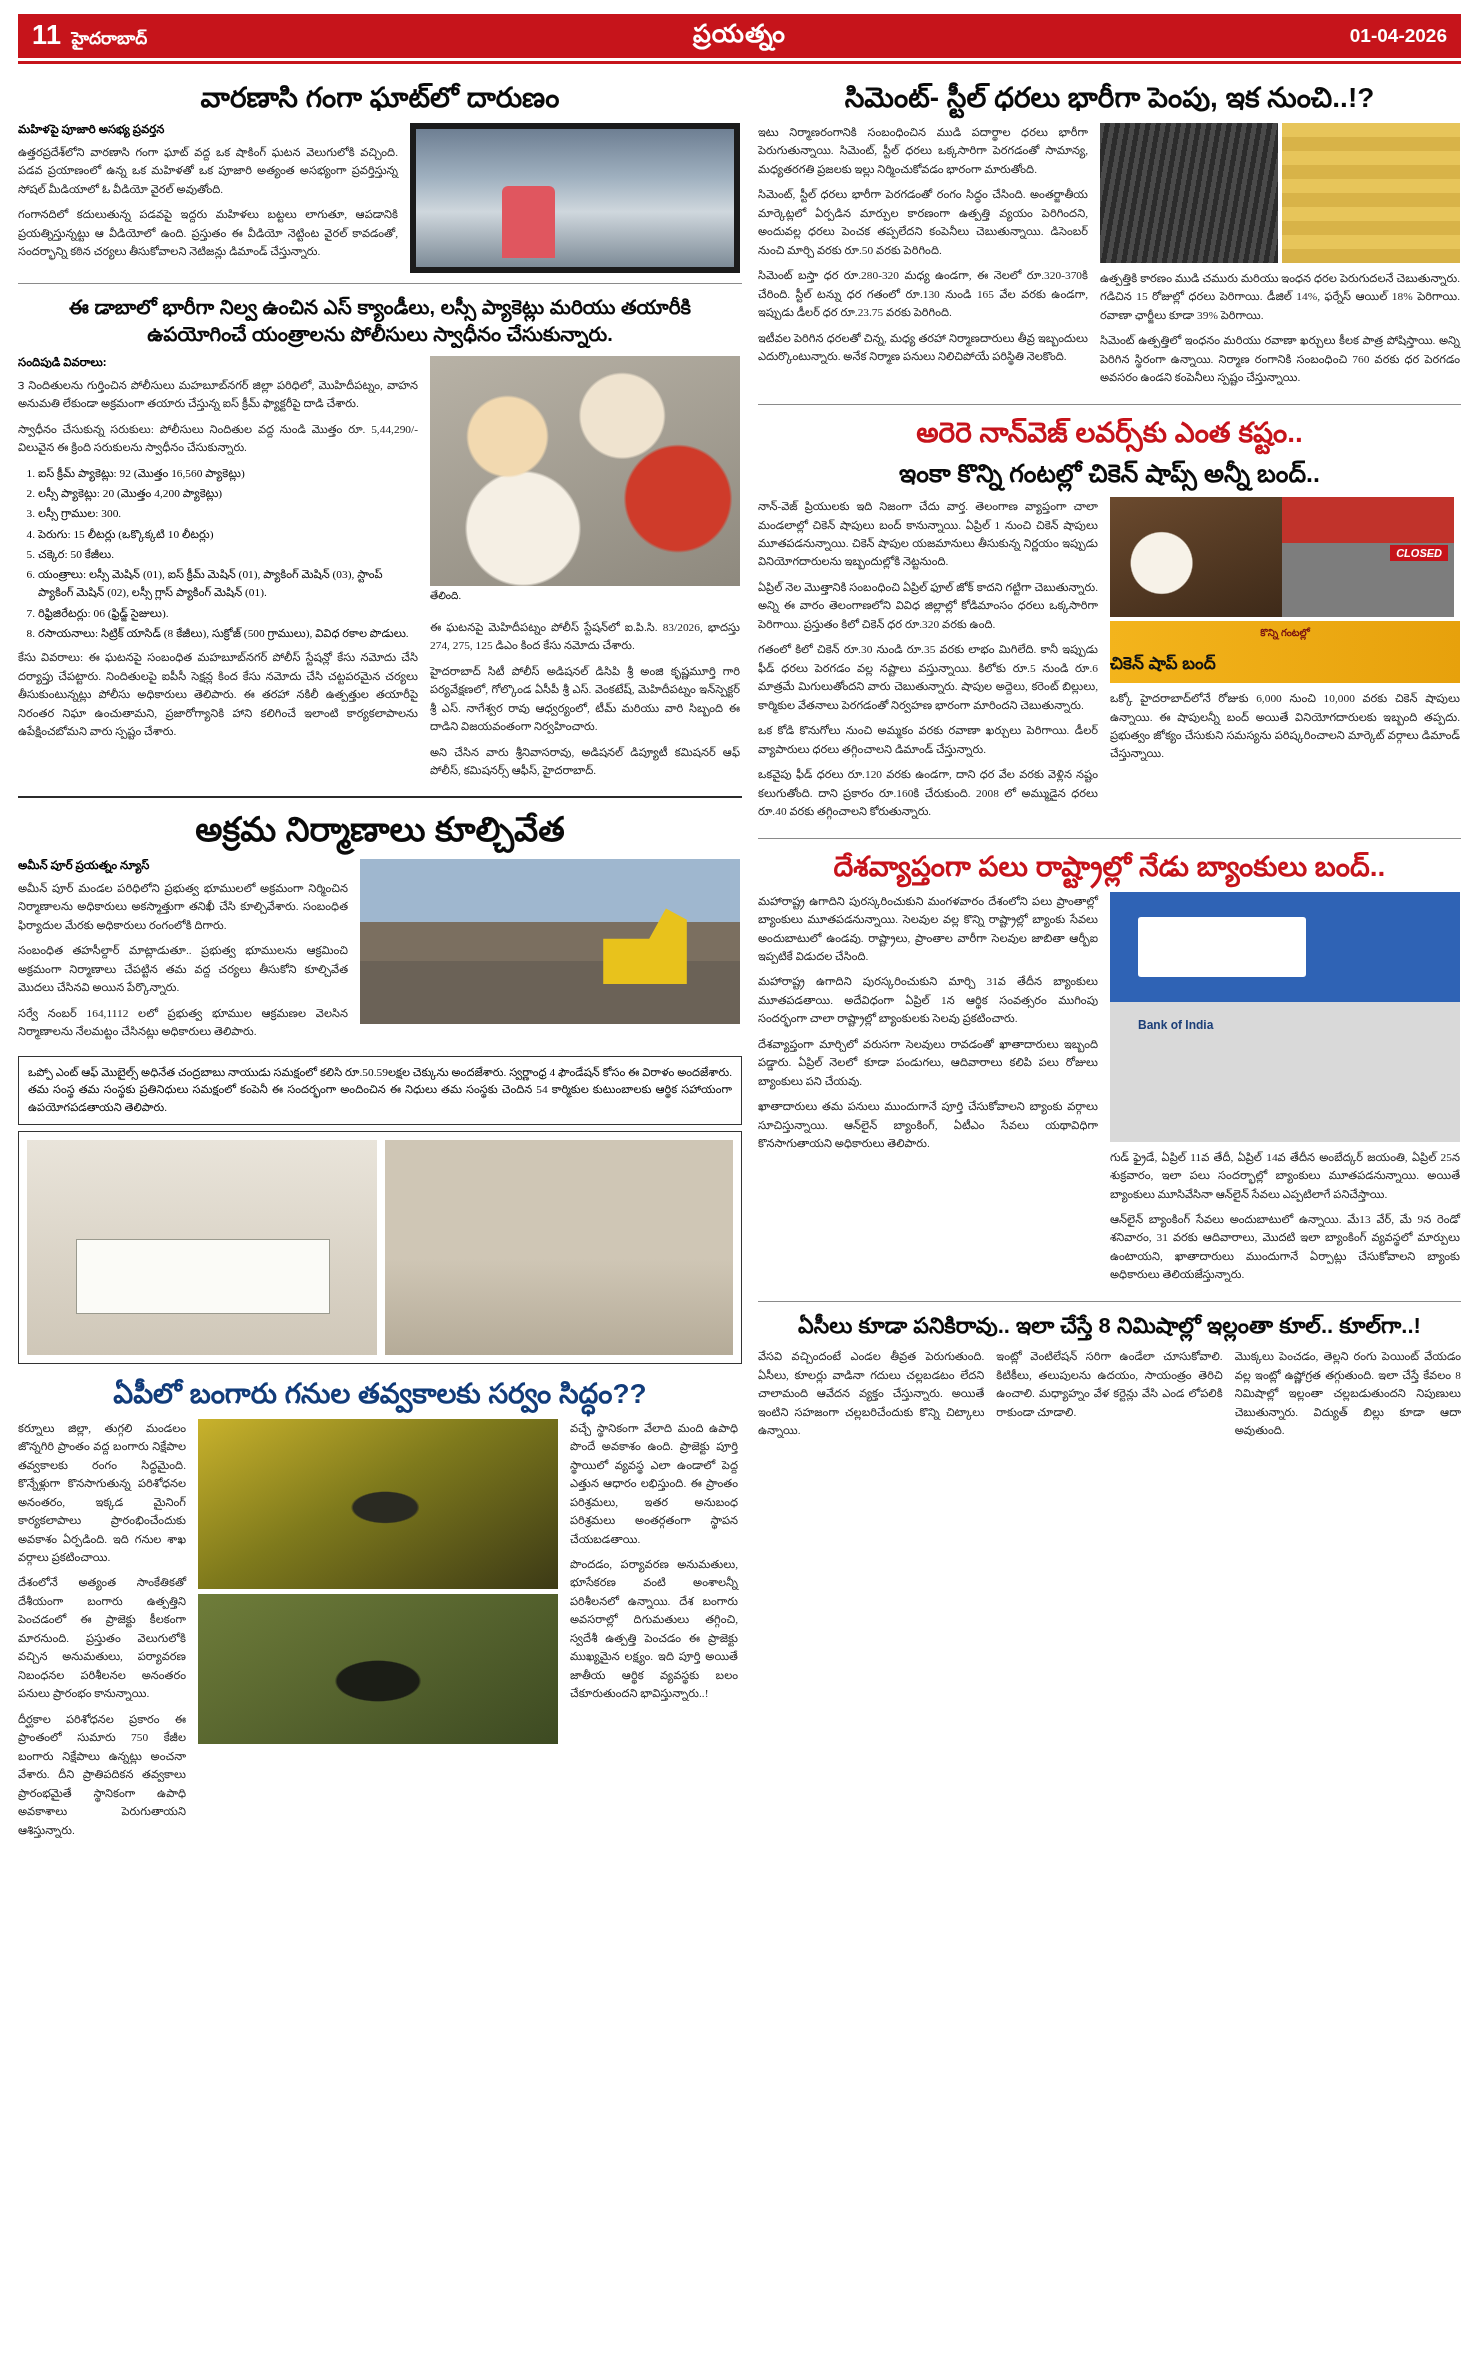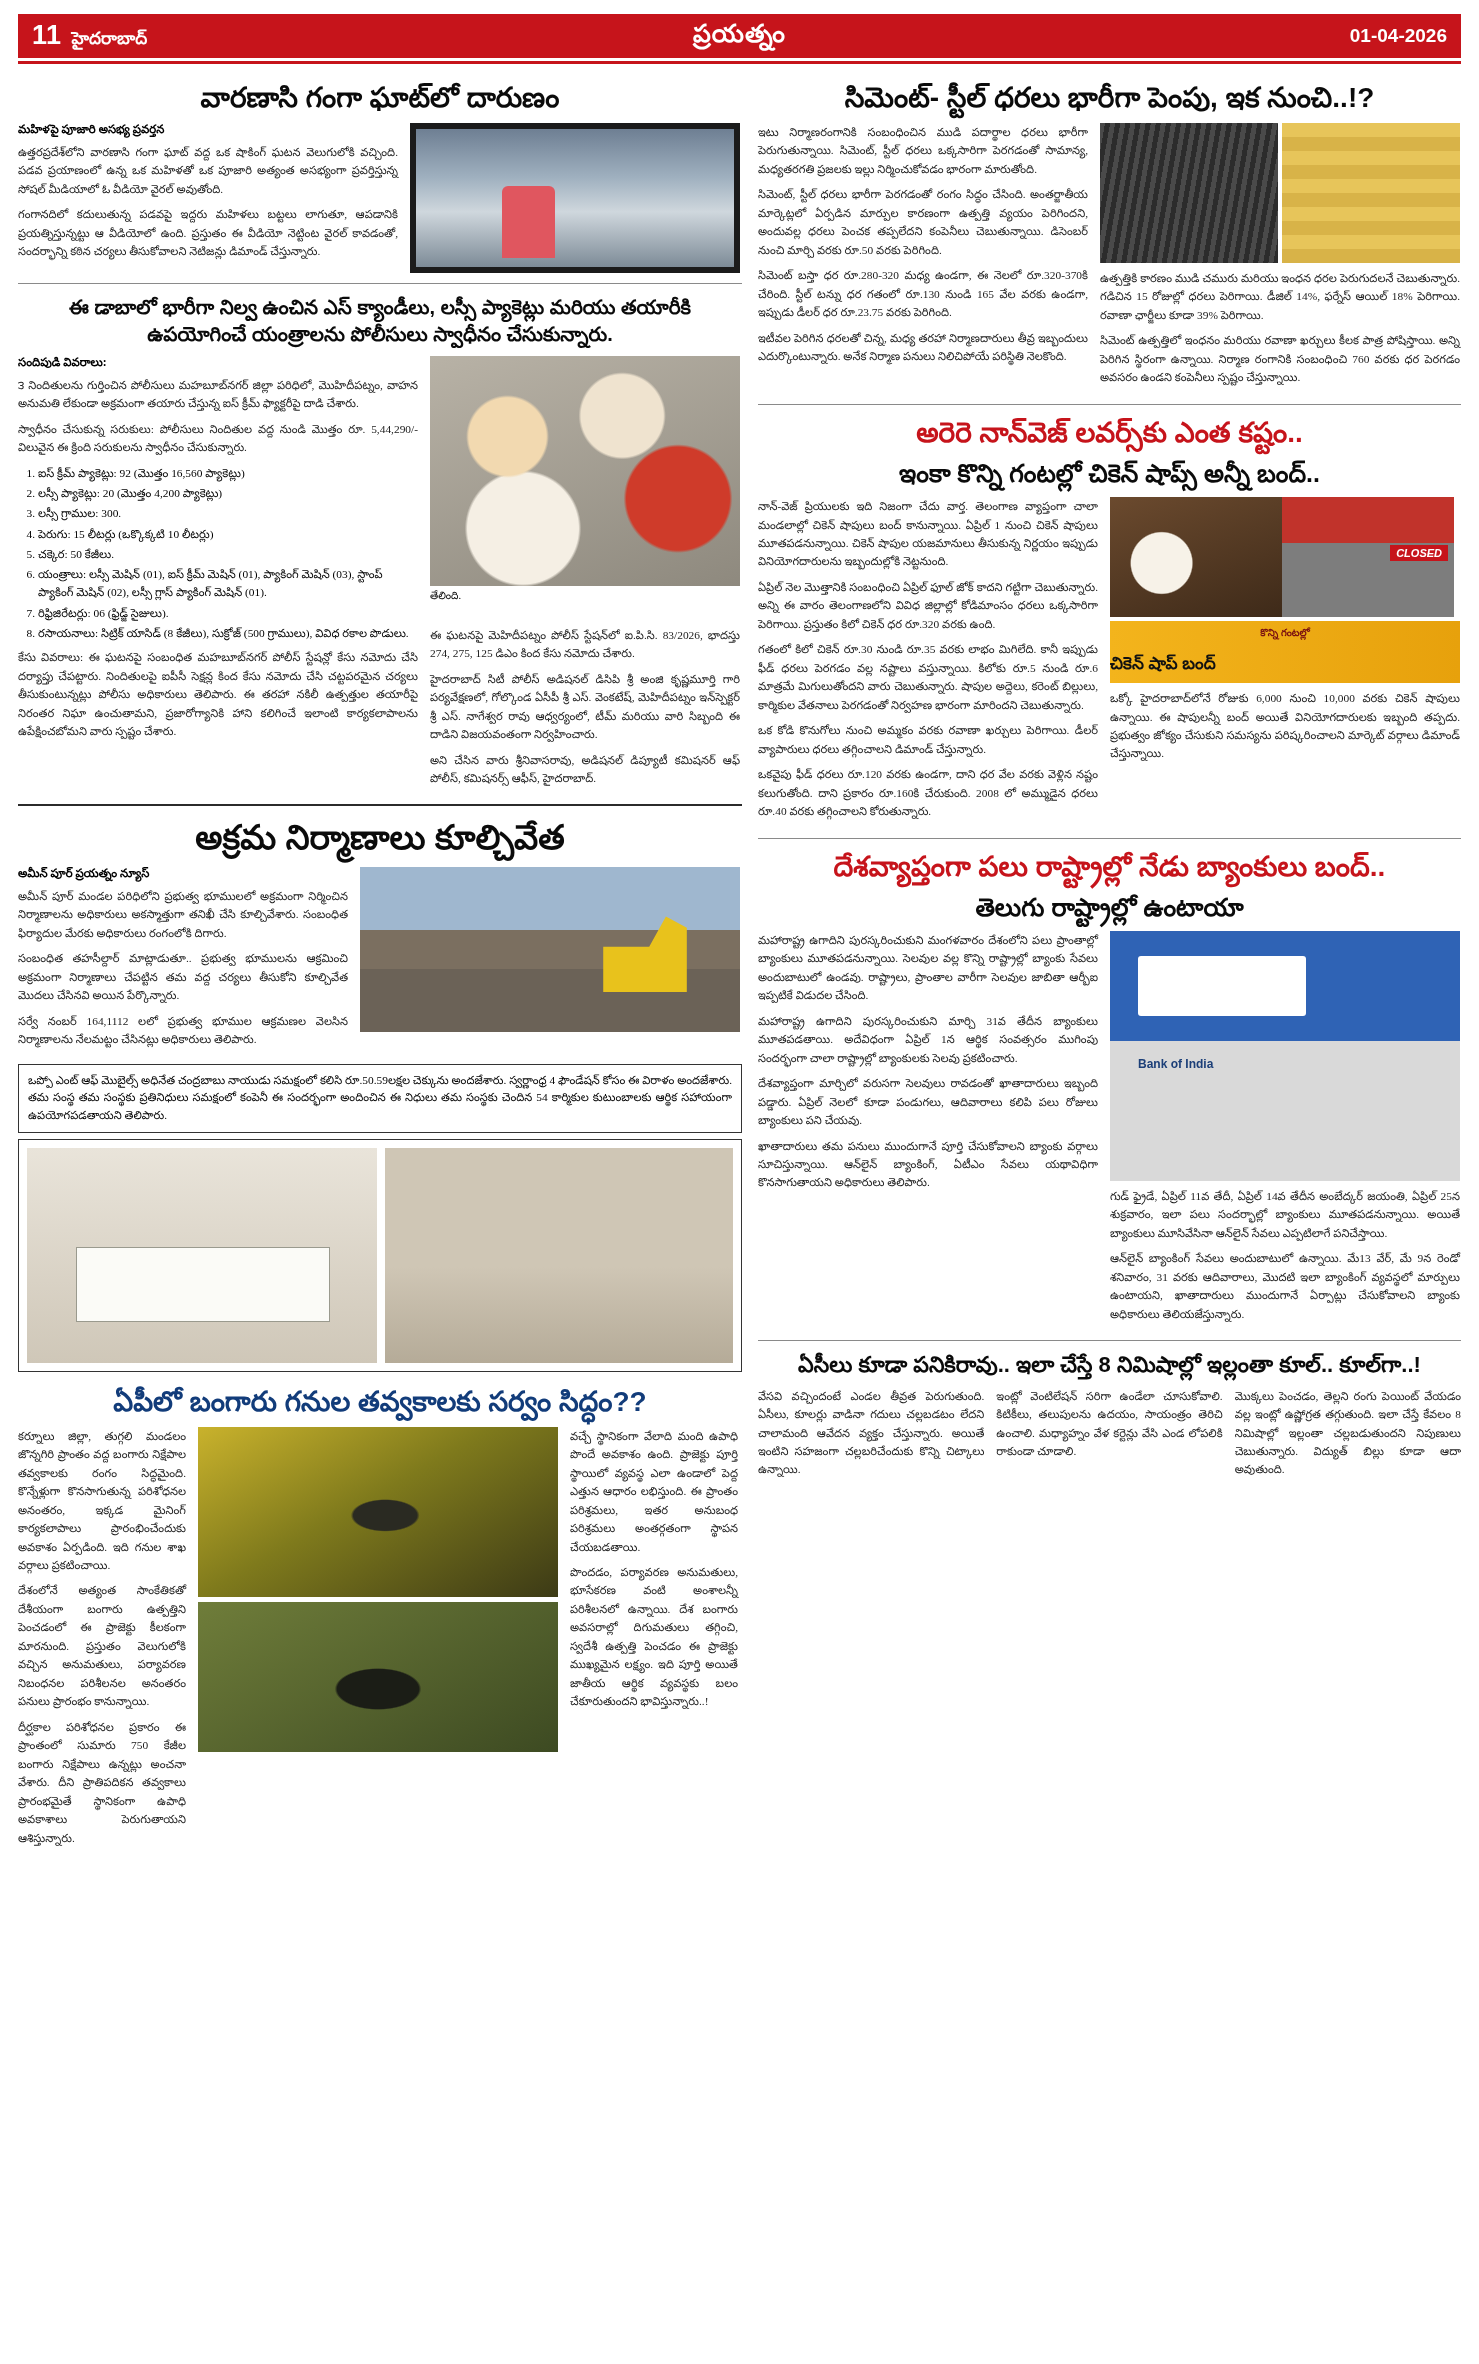--- a/index.html
+++ b/index.html
@@ -151,21 +151,21 @@
             <li>చక్కెర: 50 కేజీలు.</li>
             <li>యంత్రాలు: లస్సీ మెషిన్ (01), ఐస్ క్రీమ్ మెషిన్ (01), ప్యాకింగ్ మెషిన్ (03), స్టాంప్ ప్యాకింగ్ మెషిన్ (02), లస్సీ గ్లాస్ ప్యాకింగ్ మెషిన్ (01).</li>
             <li>రిఫ్రిజిరేటర్లు: 06 (ఫ్రిడ్జ్ సైజులు).</li>
             <li>రసాయనాలు: సిట్రిక్ యాసిడ్ (8 కేజీలు), సుక్రోజ్ (500 గ్రాములు), వివిధ రకాల పొడులు.</li>
           </ol>
           <p class="body" style="margin-top:6px;">కేసు వివరాలు: ఈ ఘటనపై సంబంధిత మహబూబ్‌నగర్ పోలీస్ స్టేషన్లో కేసు నమోదు చేసి దర్యాప్తు చేపట్టారు. నిందితులపై ఐపీసీ సెక్షన్ల కింద కేసు నమోదు చేసి చట్టపరమైన చర్యలు తీసుకుంటున్నట్లు పోలీసు అధికారులు తెలిపారు. ఈ తరహా నకిలీ ఉత్పత్తుల తయారీపై నిరంతర నిఘా ఉంచుతామని, ప్రజారోగ్యానికి హాని కలిగించే ఇలాంటి కార్యకలాపాలను ఉపేక్షించబోమని వారు స్పష్టం చేశారు.</p>
         </div>
         <div style="width:310px;">
           <div class="photo ph-food" style="height:230px;"></div>
           <div class="cap">తేలింది.</div>
-          <p class="body" style="margin-top:22px;">ఈ ఘటనపై మెహిదీపట్నం పోలీస్ స్టేషన్‌లో ఐ.పి.సి. 83/2026, భాదస్తు 274, 275, 125 డిఎం కింద కేసు నమోదు చేశారు.</p>
+          <p class="body" style="margin-top:14px;">ఈ ఘటనపై మెహిదీపట్నం పోలీస్ స్టేషన్‌లో ఐ.పి.సి. 83/2026, భాదస్తు 274, 275, 125 డిఎం కింద కేసు నమోదు చేశారు.</p>
           <p class="body">హైదరాబాద్ సిటీ పోలీస్ అడిషనల్ డిసిపి శ్రీ అంజి కృష్ణమూర్తి గారి పర్యవేక్షణలో, గోల్కొండ ఏసీపీ శ్రీ ఎస్. వెంకటేష్, మెహిదీపట్నం ఇన్‌స్పెక్టర్ శ్రీ ఎస్. నాగేశ్వర రావు ఆధ్వర్యంలో, టీమ్ మరియు వారి సిబ్బంది ఈ దాడిని విజయవంతంగా నిర్వహించారు.</p>
           <p class="body">అని చేసిన వారు శ్రీనివాసరావు, అడిషనల్ డిప్యూటీ కమిషనర్ ఆఫ్ పోలీస్, కమిషనర్స్ ఆఫీస్, హైదరాబాద్.</p>
         </div>
       </div>
 
       <hr class="hr-thick">
 
       <h2 class="head big">అక్రమ నిర్మాణాలు కూల్చివేత</h2>
       <div class="flow">
         <div style="width:330px;">
@@ -246,21 +246,20 @@
             <div style="position:absolute;left:0;right:0;top:6px;text-align:center;font-size:10px;font-weight:bold;color:#7a1111;">కొన్ని గంటల్లో</div>
             <div style="position:absolute;left:0;right:0;bottom:6px;text-align:left;font-size:17px;font-weight:bold;color:#111;">చికెన్ షాప్ బంద్</div>
           </div>
           <p class="body" style="margin-top:6px;">ఒక్కో హైదరాబాద్‌లోనే రోజుకు 6,000 నుంచి 10,000 వరకు చికెన్ షాపులు ఉన్నాయి. ఈ షాపులన్నీ బంద్ అయితే వినియోగదారులకు ఇబ్బంది తప్పదు. ప్రభుత్వం జోక్యం చేసుకుని సమస్యను పరిష్కరించాలని మార్కెట్ వర్గాలు డిమాండ్ చేస్తున్నాయి.</p>
         </div>
       </div>
 
       <hr class="hr-thin">
 
       <h2 class="head red">దేశవ్యాప్తంగా పలు రాష్ట్రాల్లో నేడు బ్యాంకులు బంద్..</h2>
-      <h2 class="head" style="font-size:25px;">తెలుగు రాష్ట్రాల్లో ఉంటాయా</h2>
       <div class="flow">
         <div style="width:340px;">
           <p class="body">మహారాష్ట్ర ఉగాదిని పురస్కరించుకుని మంగళవారం దేశంలోని పలు ప్రాంతాల్లో బ్యాంకులు మూతపడనున్నాయి. సెలవుల వల్ల కొన్ని రాష్ట్రాల్లో బ్యాంకు సేవలు అందుబాటులో ఉండవు. రాష్ట్రాలు, ప్రాంతాల వారీగా సెలవుల జాబితా ఆర్బీఐ ఇప్పటికే విడుదల చేసింది.</p>
           <p class="body">మహారాష్ట్ర ఉగాదిని పురస్కరించుకుని మార్చి 31వ తేదీన బ్యాంకులు మూతపడతాయి. అదేవిధంగా ఏప్రిల్ 1న ఆర్థిక సంవత్సరం ముగింపు సందర్భంగా చాలా రాష్ట్రాల్లో బ్యాంకులకు సెలవు ప్రకటించారు.</p>
           <p class="body">దేశవ్యాప్తంగా మార్చిలో వరుసగా సెలవులు రావడంతో ఖాతాదారులు ఇబ్బంది పడ్డారు. ఏప్రిల్ నెలలో కూడా పండుగలు, ఆదివారాలు కలిపి పలు రోజులు బ్యాంకులు పని చేయవు.</p>
           <p class="body">ఖాతాదారులు తమ పనులు ముందుగానే పూర్తి చేసుకోవాలని బ్యాంకు వర్గాలు సూచిస్తున్నాయి. ఆన్‌లైన్ బ్యాంకింగ్, ఏటీఎం సేవలు యథావిధిగా కొనసాగుతాయని అధికారులు తెలిపారు.</p>
         </div>
         <div style="width:350px;">
           <div class="photo ph-bank" style="height:250px;position:relative;">
             <span class="badge-boi">BOI</span>

